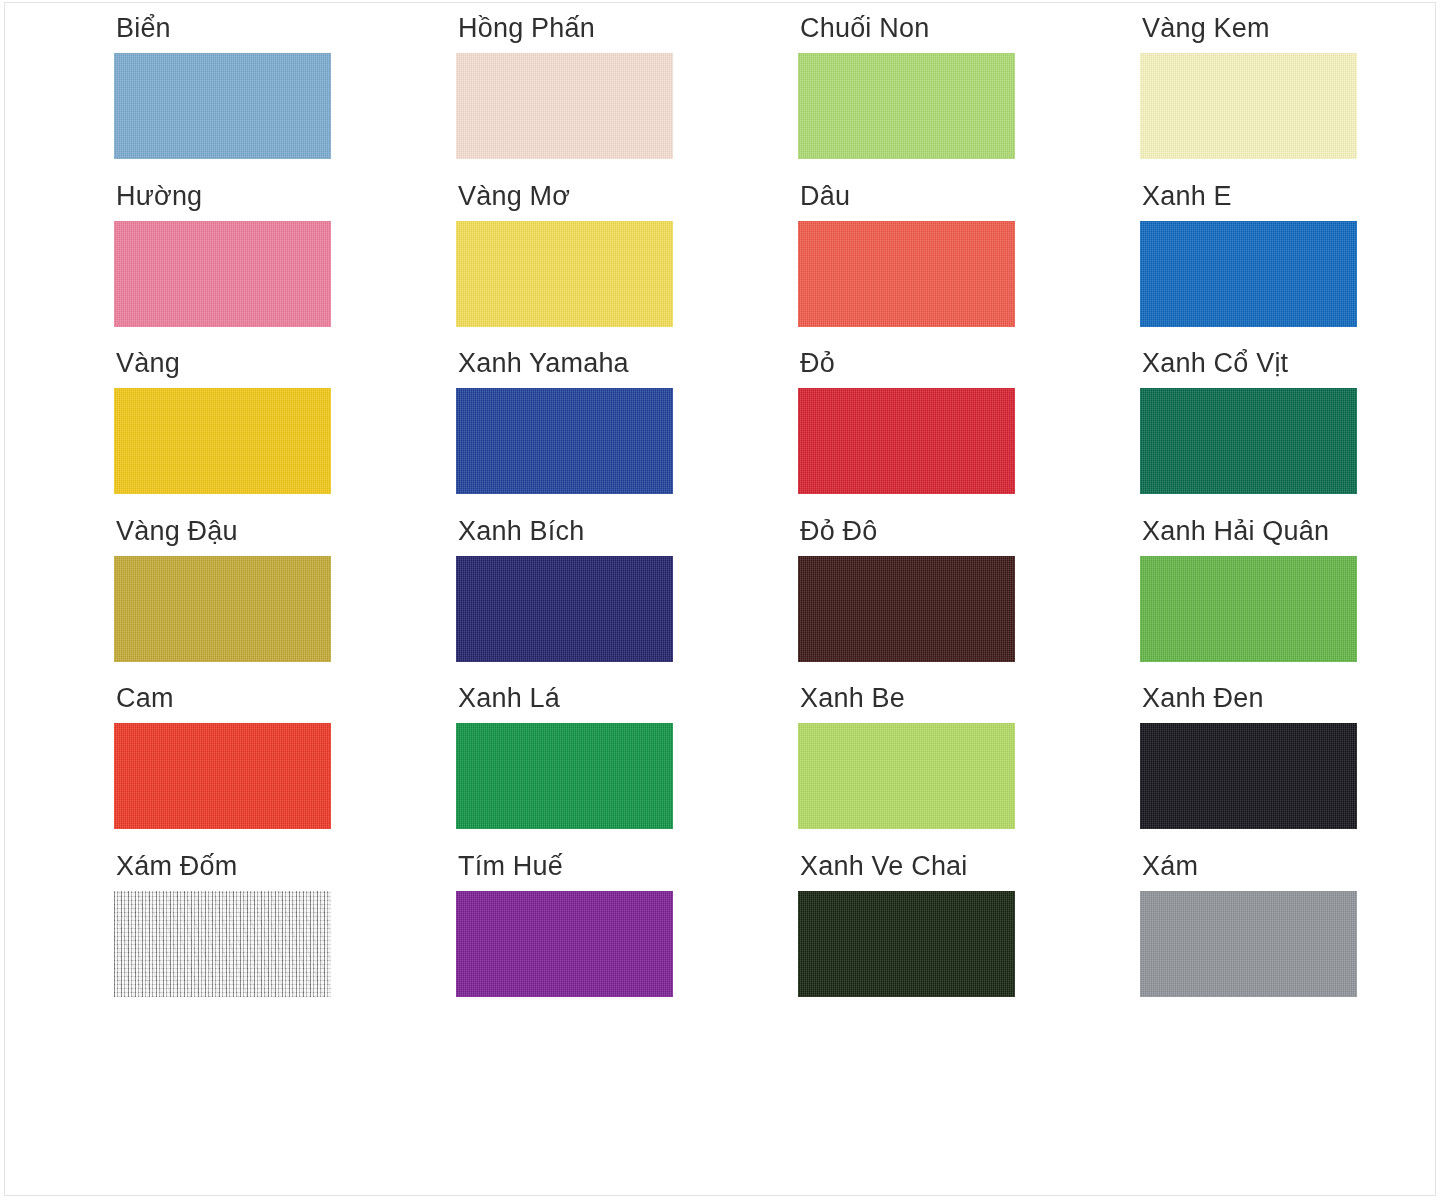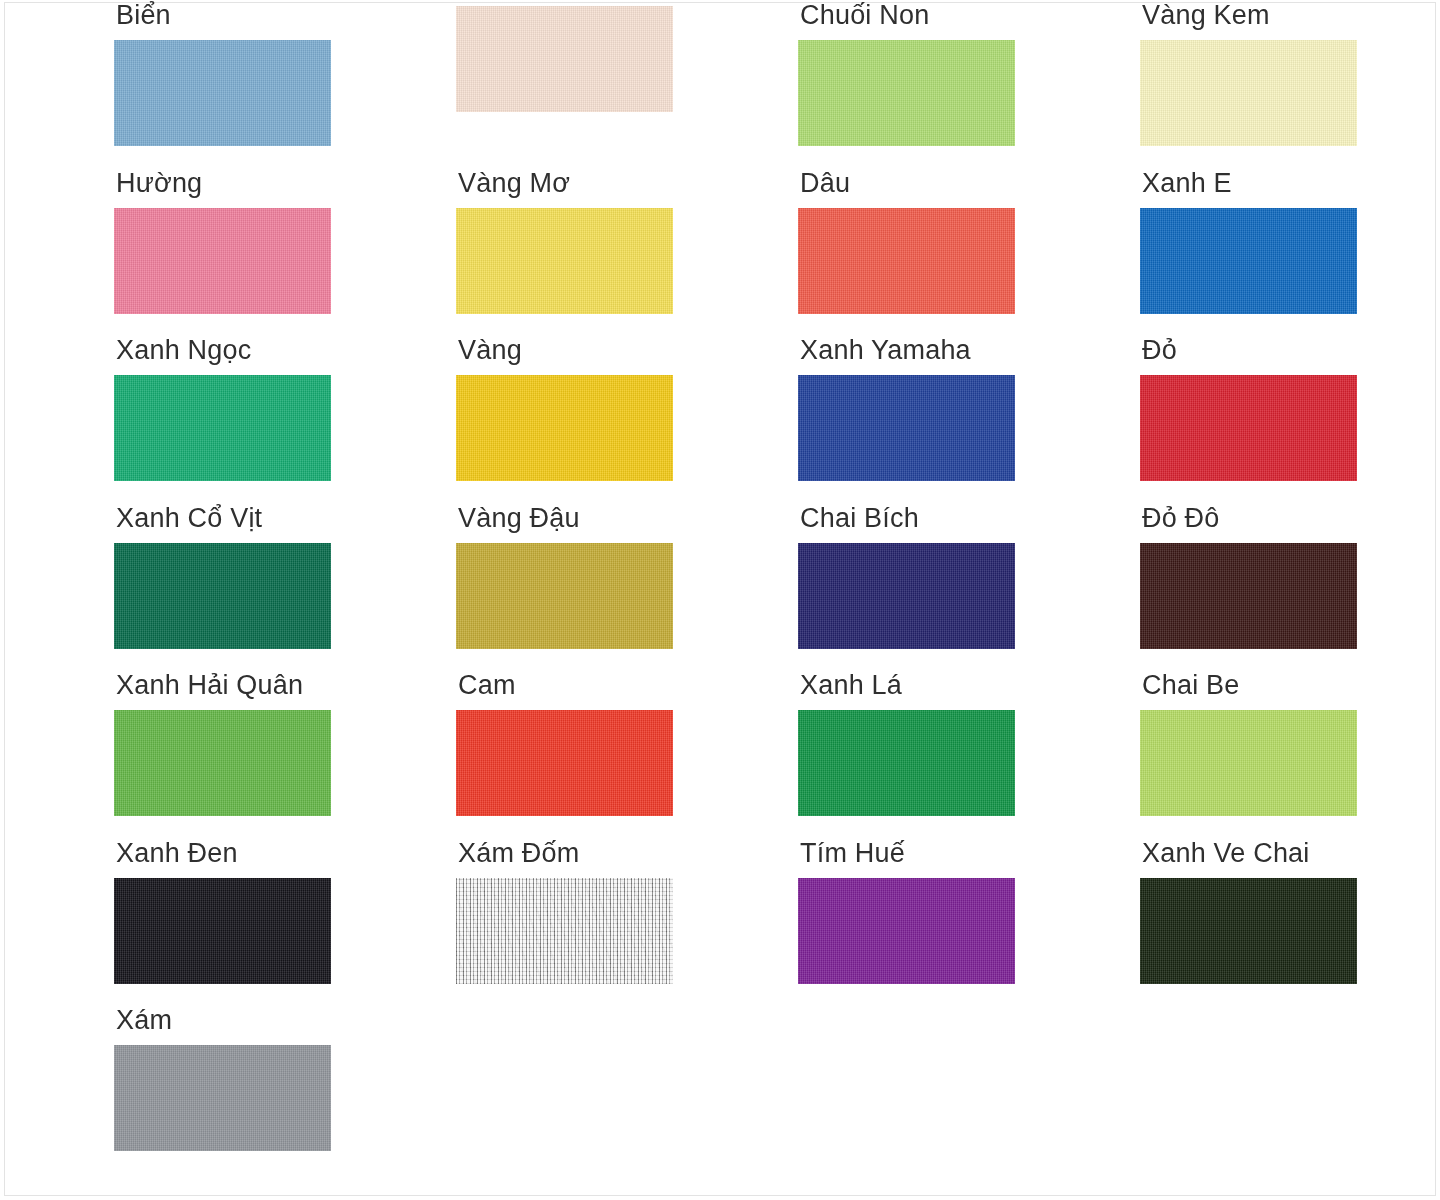--- a/index.html
+++ b/index.html
@@ -24,21 +24,21 @@
     border: 1px solid #e3e3e3;
     box-sizing: border-box;
     pointer-events: none;
   }
 
   .chart {
     position: relative;
     width: 1440px;
     height: 1200px;
     box-sizing: border-box;
-    padding: 2px 0 0 0;
+    padding: 15px 0 0 0;
   }
 
   .grid {
     display: grid;
     grid-template-columns: repeat(4, 342px);
     grid-auto-rows: 167.5px;
     margin-left: 114px;
   }
 
   .cell {
@@ -112,20 +112,21 @@
 
 <div class="chart">
   <div class="page-frame"></div>
   <div class="grid">
 
     <div class="cell">
       <span class="swatch-label">Biển</span>
       <div class="swatch" style="background-color: rgb(124, 172, 208);"></div>
     </div>
     <div class="cell">
+      <span class="swatch-label">Hồng Phấn</span>
       <div class="swatch" style="background-color: rgb(246, 224, 210);"></div>
     </div>
     <div class="cell">
       <span class="swatch-label">Chuối Non</span>
       <div class="swatch" style="background-color: rgb(173, 220, 114);"></div>
     </div>
     <div class="cell">
       <span class="swatch-label">Vàng Kem</span>
       <div class="swatch" style="background-color: rgb(248, 244, 192);"></div>
     </div>
@@ -141,24 +142,20 @@
 
     <div class="cell">
       <span class="swatch-label">Dâu</span>
       <div class="swatch" style="background-color: rgb(241, 90, 74);"></div>
     </div>
     <div class="cell">
       <span class="swatch-label">Xanh E</span>
       <div class="swatch" style="background-color: rgb(13, 104, 190);"></div>
     </div>
     <div class="cell">
-      <span class="swatch-label">Xanh Ngọc</span>
-      <div class="swatch" style="background-color: rgb(20, 171, 113);"></div>
-    </div>
-    <div class="cell">
       <span class="swatch-label">Vàng</span>
       <div class="swatch" style="background-color: rgb(242, 201, 22);"></div>
     </div>
 
     <div class="cell">
       <span class="swatch-label">Xanh Yamaha</span>
       <div class="swatch" style="background-color: rgb(32, 64, 154);"></div>
     </div>
     <div class="cell">
       <span class="swatch-label">Đỏ</span>
@@ -167,42 +164,42 @@
     <div class="cell">
       <span class="swatch-label">Xanh Cổ Vịt</span>
       <div class="swatch" style="background-color: rgb(6, 106, 74);"></div>
     </div>
     <div class="cell">
       <span class="swatch-label">Vàng Đậu</span>
       <div class="swatch" style="background-color: rgb(195, 171, 53);"></div>
     </div>
 
     <div class="cell">
-      <span class="swatch-label">Chai Bích</span>
+      <span class="swatch-label">Xanh Bích</span>
       <div class="swatch" style="background-color: rgb(34, 33, 106);"></div>
     </div>
     <div class="cell">
       <span class="swatch-label">Đỏ Đô</span>
       <div class="swatch" style="background-color: rgb(58, 23, 21);"></div>
     </div>
     <div class="cell">
       <span class="swatch-label">Xanh Hải Quân</span>
       <div class="swatch" style="background-color: rgb(99, 182, 70);"></div>
     </div>
     <div class="cell">
       <span class="swatch-label">Cam</span>
       <div class="swatch" style="background-color: rgb(238, 56, 38);"></div>
     </div>
 
     <div class="cell">
       <span class="swatch-label">Xanh Lá</span>
       <div class="swatch" style="background-color: rgb(15, 147, 68);"></div>
     </div>
     <div class="cell">
-      <span class="swatch-label">Chai Be</span>
+      <span class="swatch-label">Xanh Be</span>
       <div class="swatch" style="background-color: rgb(180, 219, 99);"></div>
     </div>
     <div class="cell">
       <span class="swatch-label">Xanh Đen</span>
       <div class="swatch" style="background-color: rgb(19, 18, 25);"></div>
     </div>
     <div class="cell">
       <span class="swatch-label">Xám Đốm</span>
       <div class="swatch speckled" style="background-color: rgb(217, 217, 217);"></div>
     </div>

